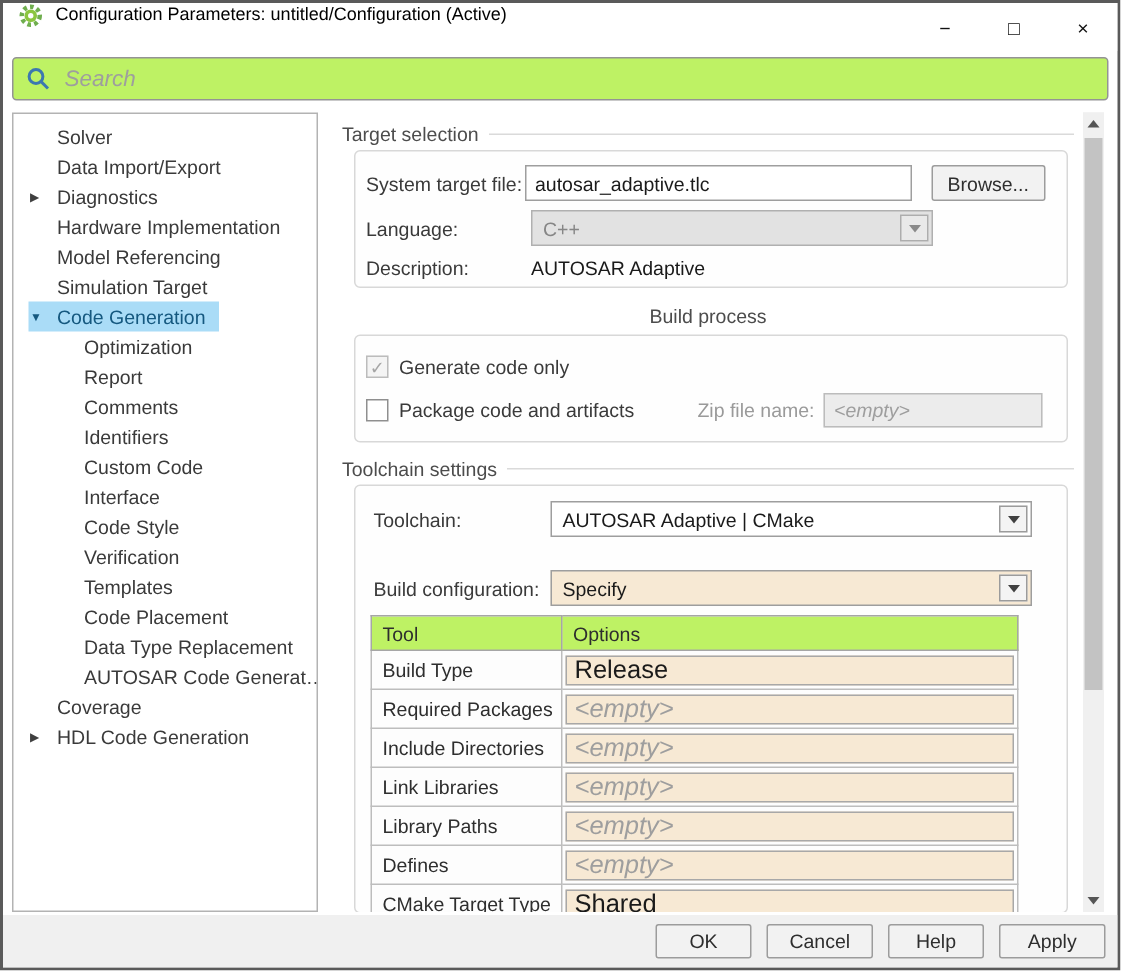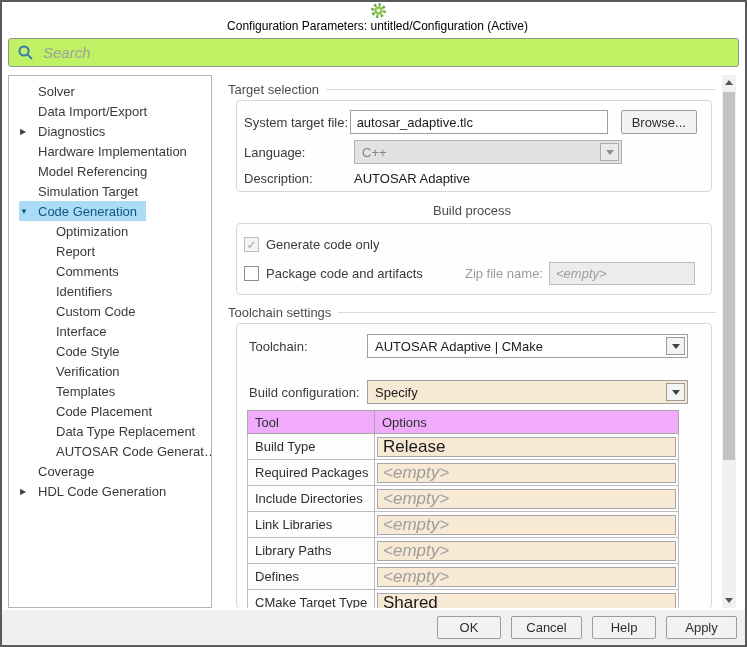--- a/index.html
+++ b/index.html
@@ -2,21 +2,21 @@
 <html><head>
 <meta charset="utf-8">
 <style>
   html,body { margin:0; padding:0; }
   body { width:747px; height:647px; font-family:"Liberation Sans", sans-serif; background:#ffffff; }
   .window {
     position:relative; width:747px; height:647px; box-sizing:border-box;
     border:2px solid #5a5a5a; background:#ffffff; overflow:hidden;
   }
   
-  .titlebar { position:absolute; left:0; top:0; right:0; height:32px; display:flex; align-items:center; background:#ffffff;flex-direction:column; }
+  .titlebar { position:absolute; left:0; top:0; right:0; height:32px; display:flex; background:#ffffff; }
   .title-icon { margin-left:10px; width:17px; height:17px; flex:0 0 auto; }
   .title-text { margin-left:8px; font-size:12px; color:#000000; white-space:nowrap; }
   .win-controls { margin-left:auto; display:flex; height:32px; }
   .win-btn { width:46px; height:32px; display:flex; align-items:center; justify-content:center; font-size:13px; color:#111; cursor:default; }
   
   .searchbar { position:absolute; left:6px; top:36px; width:731px; height:29px; box-sizing:border-box;
     border:1px solid #949494; border-radius:3px; display:flex; align-items:center; padding:0 8px; background:#bef264; }
   .search-input { border:none; outline:none; flex:1; height:24px; font-size:15px; font-family:"Liberation Sans", sans-serif; color:#333; margin-left:7px; background:transparent; }
   .search-input::placeholder { font-style:italic; color:#9e9e9e; }
   
@@ -50,21 +50,21 @@
   .combo.disabled .arrow-btn::after { border-top-color:#8a8a8a; }
   .combo.tan { background:#f7e9d4; }
   .checkbox { box-sizing:border-box; width:15px; height:15px; border:1px solid #8f8f8f; background:#fff; display:flex; align-items:center; justify-content:center; flex:0 0 auto; }
   .checkbox.disabled { border-color:#bcbcbc; background:#f4f4f4; }
   .checkbox .chk { font-size:12px; line-height:1; color:#a5a5a5; }
   .dis-input { box-sizing:border-box; height:23px; border:1px solid #bcbcbc; background:#ececec; font-size:13px;
     font-family:"Liberation Sans", sans-serif; color:#9a9a9a; font-style:italic; padding:0 6px; outline:none; }
   .dis-input::placeholder { color:#9e9e9e; font-style:italic; }
   
   .tc-table { margin:6px 0 0 10px; width:432px; border:1px solid #8f8f8f; border-collapse:collapse; font-size:13px; }
-  .tc-table th { background:#f0abfc; color:#2e2e2e; font-weight:normal; text-align:left; height:22px; padding:0 0 0 7px;
+  .tc-table th { background:#bef264; color:#2e2e2e; font-weight:normal; text-align:left; height:22px; padding:0 0 0 7px;
     border:1px solid #a6a6a6; }
   .tc-table td { border:1px solid #bdbdbd; height:25px; padding:0; background:#fdfdfd; }
   .tc-table td.tool { padding-left:7px; color:#2e2e2e; white-space:nowrap; }
   .cell-input { box-sizing:border-box; display:block; width:calc(100% - 4px); margin:2px; height:20px; border:1px solid #a8a8a8;
     background:#f7e9d4; font-size:17px; font-family:"Liberation Sans", sans-serif; color:#1a1a1a; padding:0 5px; outline:none; }
   .cell-input.empty { color:#9e9e9e; font-style:italic; }
   .cell-input::placeholder { color:#9e9e9e; font-style:italic; }
   
   .scrollbar { position:absolute; left:720px; top:73px; width:14px; height:533px; background:#f0f0f0; }
   .sb-arrow { position:absolute; left:0; width:14px; height:15px; display:flex; align-items:center; justify-content:center; background:#f0f0f0; }

